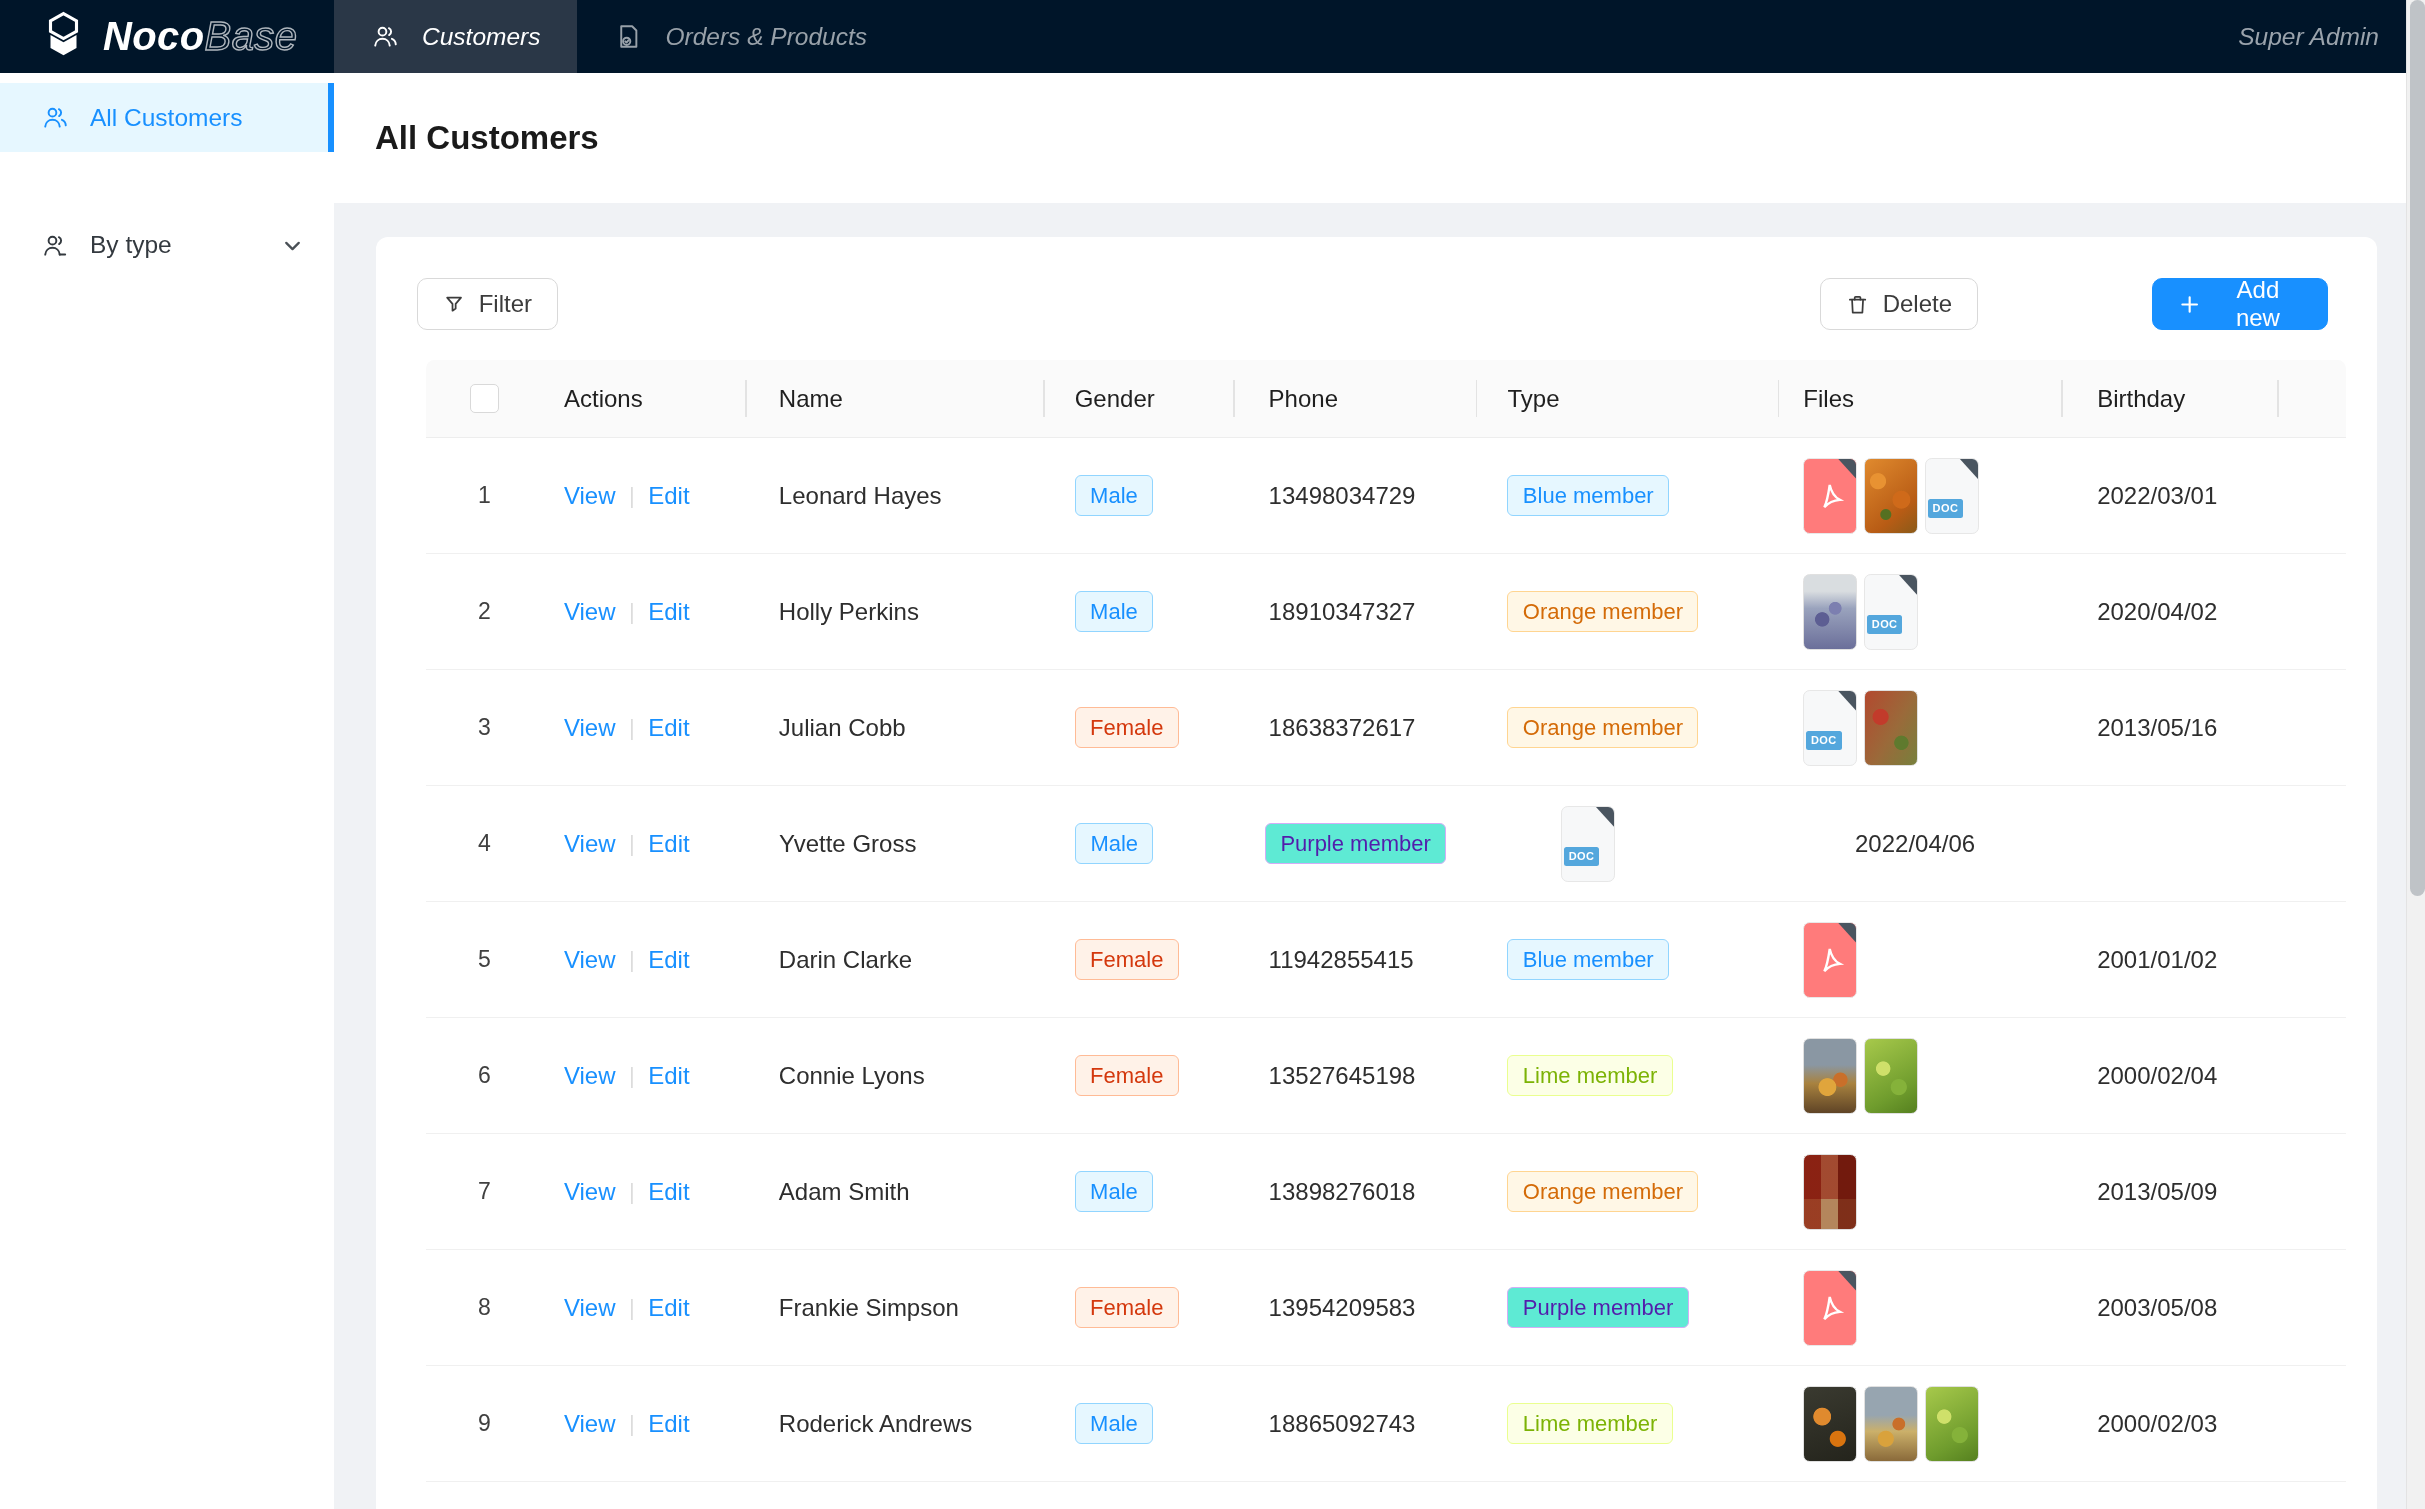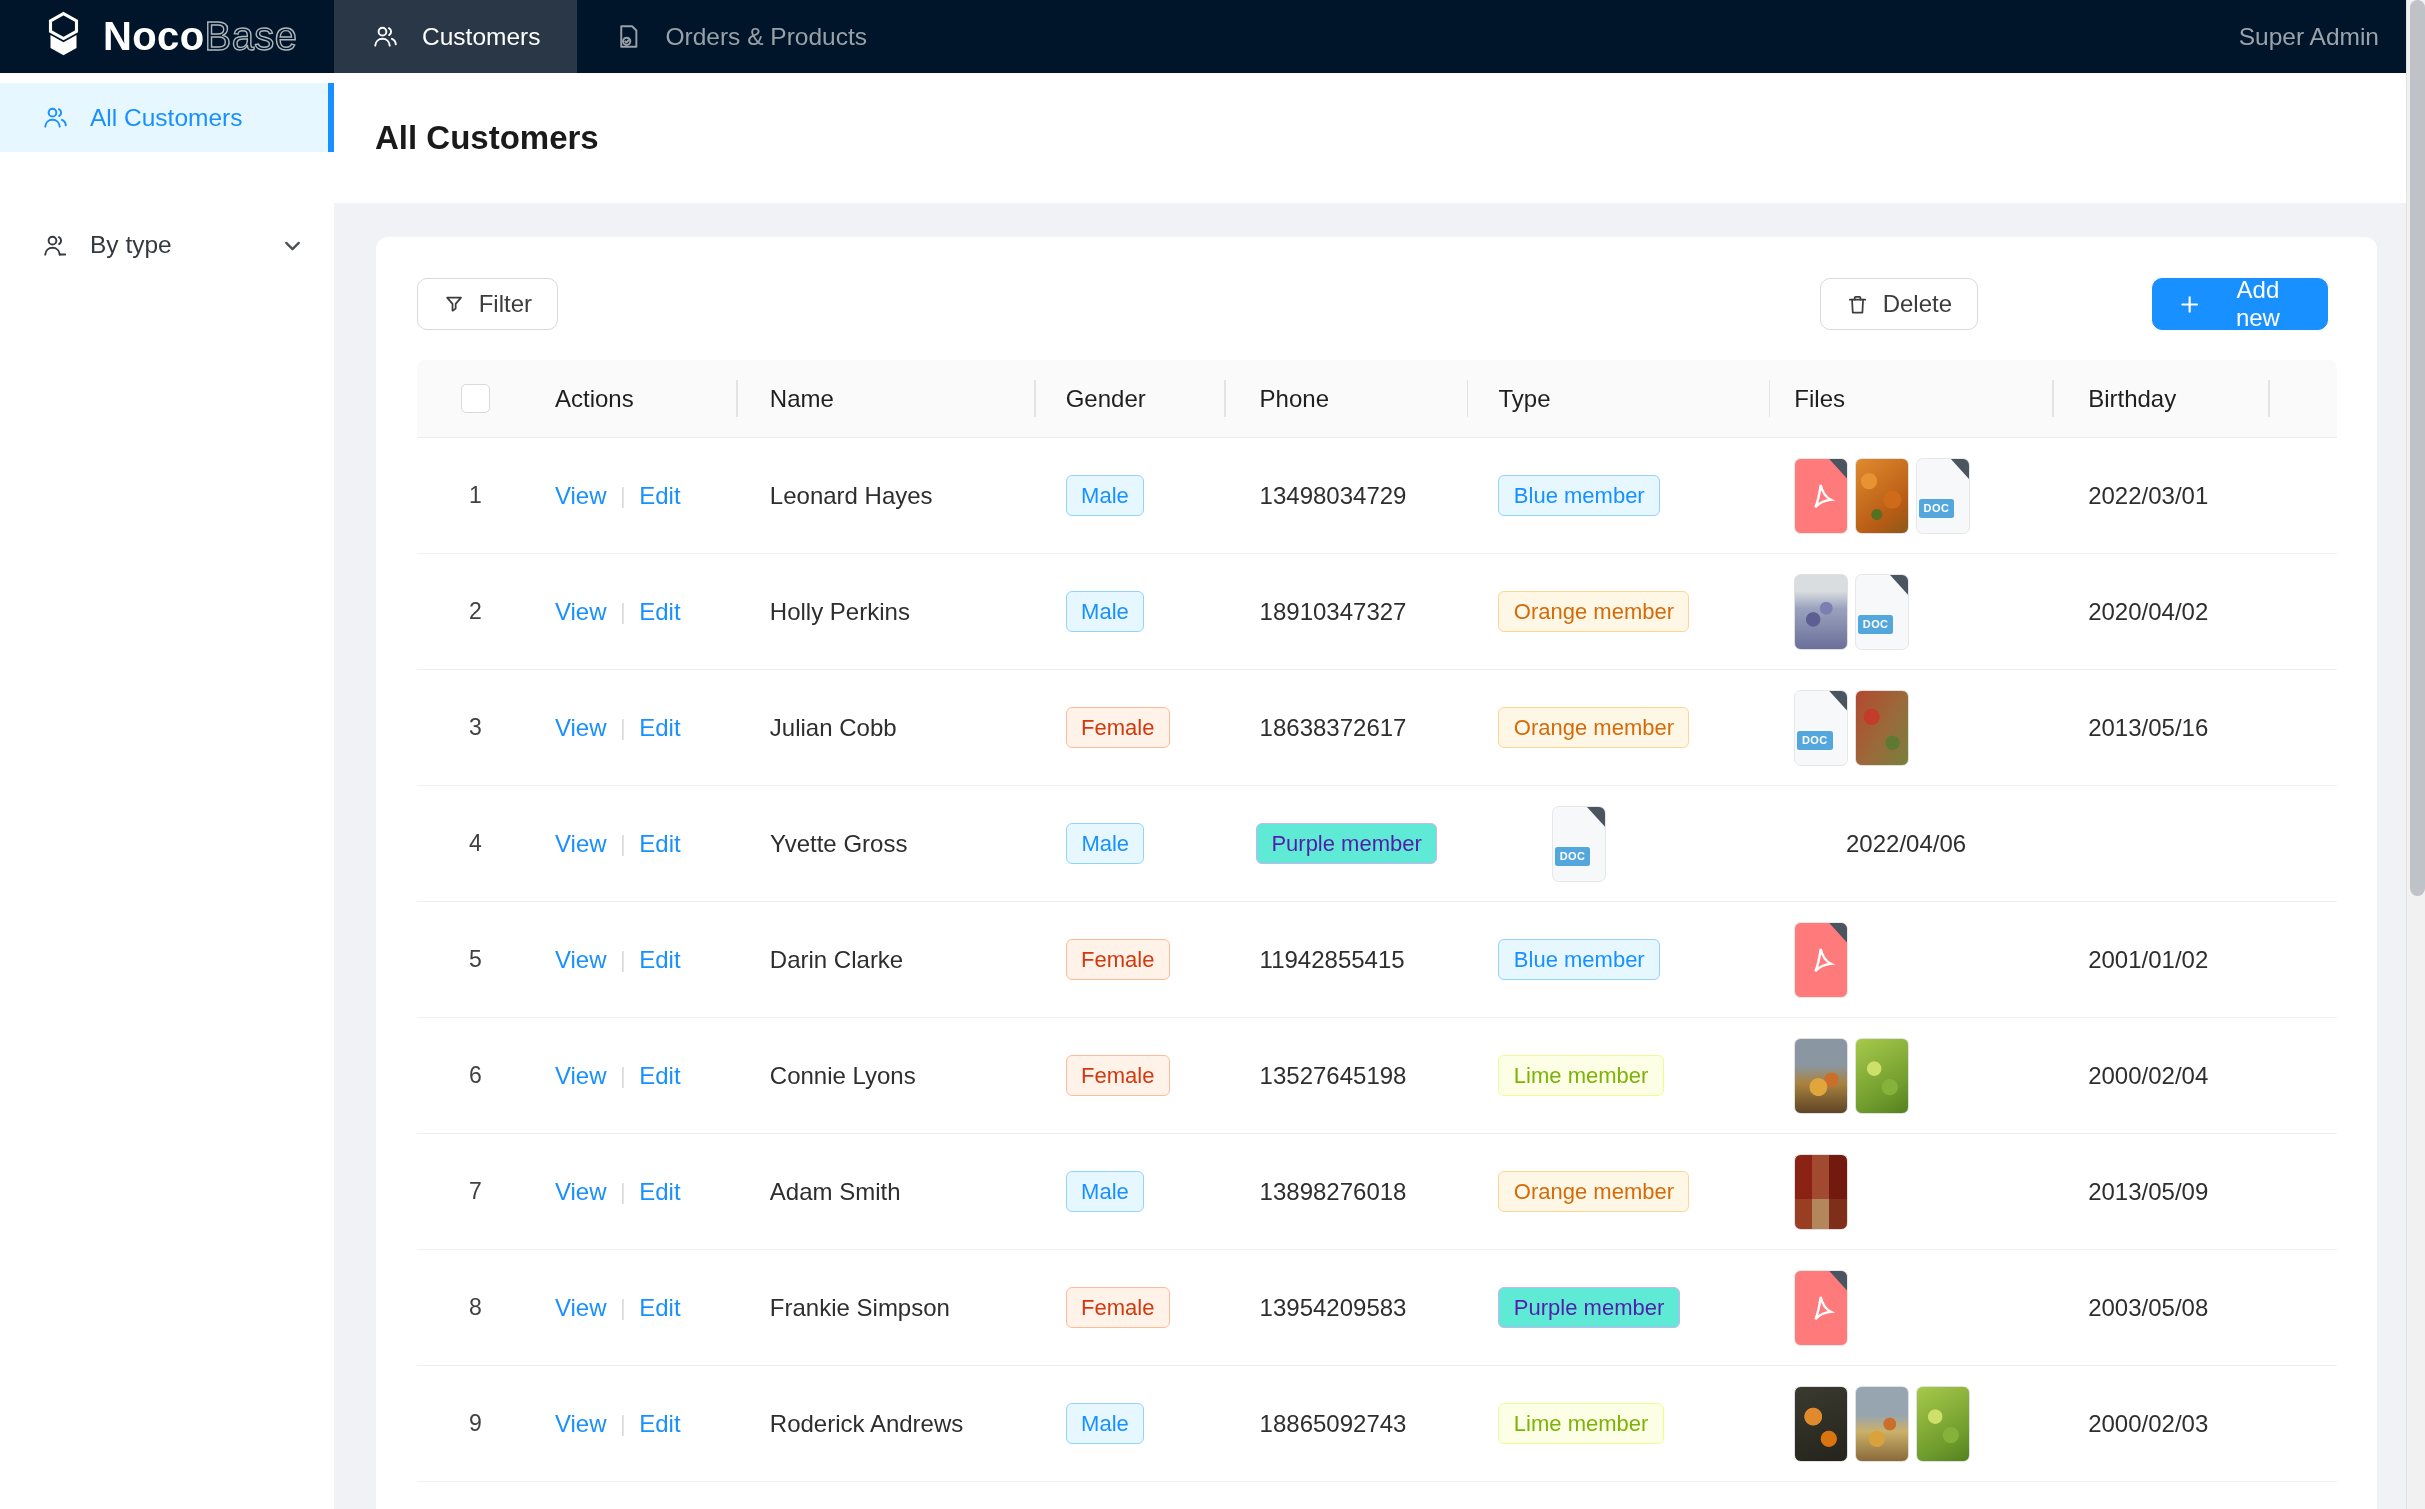--- a/index.html
+++ b/index.html
@@ -1,21 +1,21 @@
 <!DOCTYPE html>
 <html style="font-size:13.5px"><head>
 <meta charset="utf-8">
 <style>
   html,body{margin:0;padding:0;background:#f0f2f5;}
   *{box-sizing:border-box;}
   .app{position:relative;width:2426px;height:1509px;overflow:hidden;
        font-family:"Liberation Sans","DejaVu Sans",sans-serif;color:#3a3a3a;background:#f0f2f5;}
 
   
-  .topbar{position:absolute;left:0;top:0;width:2426px;height:73px;background:#001529;display:flex;align-items:stretch;}
+  .topbar{position:absolute;left:0;top:0;width:2426px;height:73px;background:#001529;display:flex;align-items:stretch;font-style:italic;}
   .brand{display:flex;align-items:center;gap:15px;padding:0 39px;width:334px;}
   .brand .cube{width:49px;height:52px;flex:0 0 auto;}
   .brand-text{font-size:40px;letter-spacing:0.4px;white-space:nowrap;}
   .brand-bold{color:#ffffff;font-weight:800;}
   .brand-light{color:rgba(255,255,255,0);-webkit-text-stroke:1.4px #aeb6bd;font-weight:400;}
   .nav-tabs{display:flex;align-items:stretch;}
   .nav-tab{display:flex;align-items:center;gap:22px;padding:0 37px;font-size:24.5px;color:#98a1a9;cursor:pointer;}
   .nav-tab .t-icon{width:29px;height:29px;display:inline-flex;}
   .nav-tab.active{background:#2a3747;color:#ffffff;}
   .topbar-right{margin-left:auto;display:flex;align-items:center;padding-right:47px;}
@@ -42,21 +42,21 @@
   
   .toolbar{position:absolute;left:41px;right:41px;top:41px;height:52px;}
   .btn{display:inline-flex;align-items:center;justify-content:center;gap:13.5px;height:52px;padding:0 25px;
        background:#ffffff;border:1.7px solid #d9d9d9;border-radius:10px;font-size:24px;color:#3c3c3c;cursor:pointer;}
   .btn .b-icon{width:25px;height:25px;display:inline-flex;}
   .btn-filter{position:absolute;left:0;top:0;width:141px;}
   .btn-delete{position:absolute;right:358px;top:0;width:158px;}
   .btn-primary{position:absolute;right:8.5px;top:0;width:176px;background:#1890ff;border-color:#1890ff;color:#ffffff;}
 
   
-  .table{position:absolute;left:41px;top:123px;width:1920px;}
+  .table{position:absolute;left:50px;top:123px;width:1920px;}
   .thead{display:flex;align-items:center;height:78px;background:#fafafa;border-radius:8.5px 8.5px 0 0;
          border-bottom:0.8px solid #ededed;font-size:24px;font-weight:500;color:#1f1f1f;}
   .th{position:relative;display:flex;align-items:center;height:100%;}
   .th.sep::after{content:"";position:absolute;right:0;top:20px;width:1.7px;height:37px;background:#e3e3e3;}
   .tr{display:flex;align-items:center;height:116px;border-bottom:0.8px solid #f0f0f0;background:#ffffff;font-size:24px;color:#333;}
   .td{display:flex;align-items:center;height:100%;}
   .c1{width:133px;padding-left:44px;}
   .c2{width:188px;padding-left:5px;}
   .c3{width:298px;padding-left:32px;}
   .c4{width:190px;padding-left:30px;}

